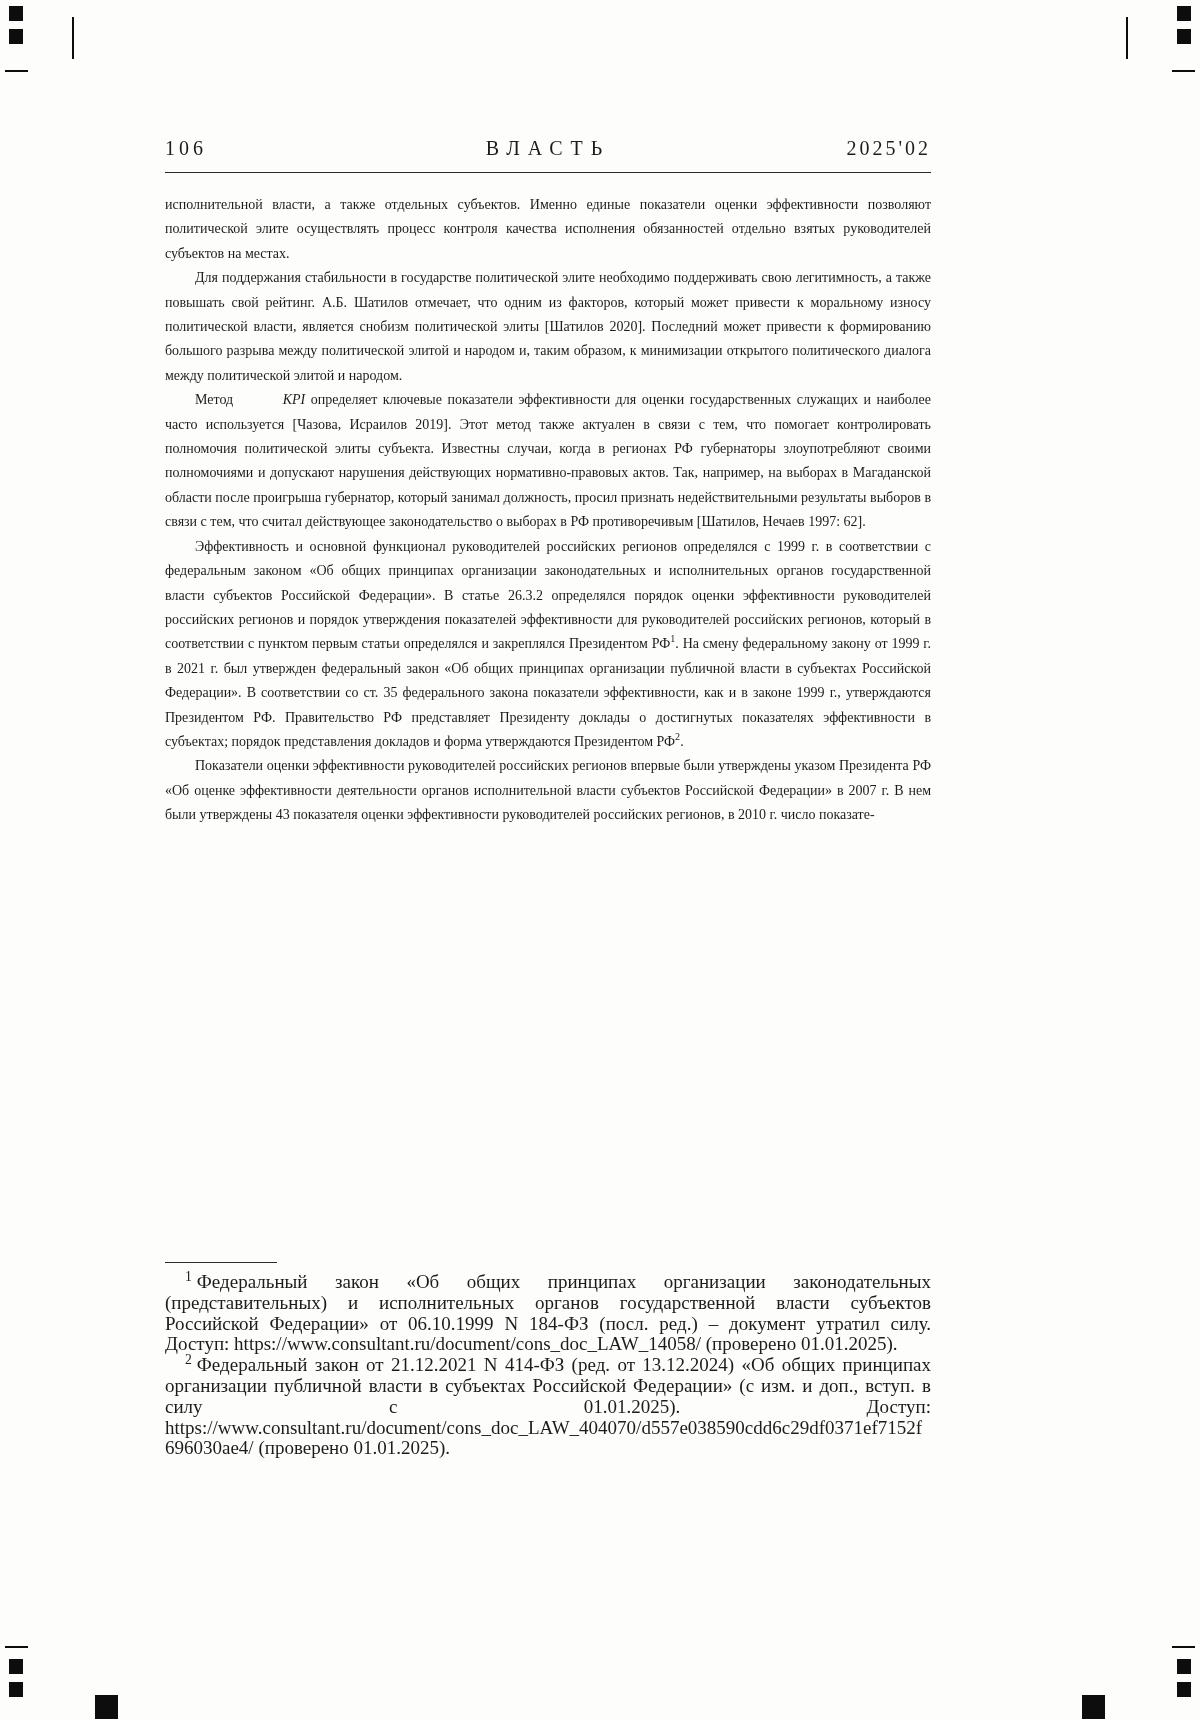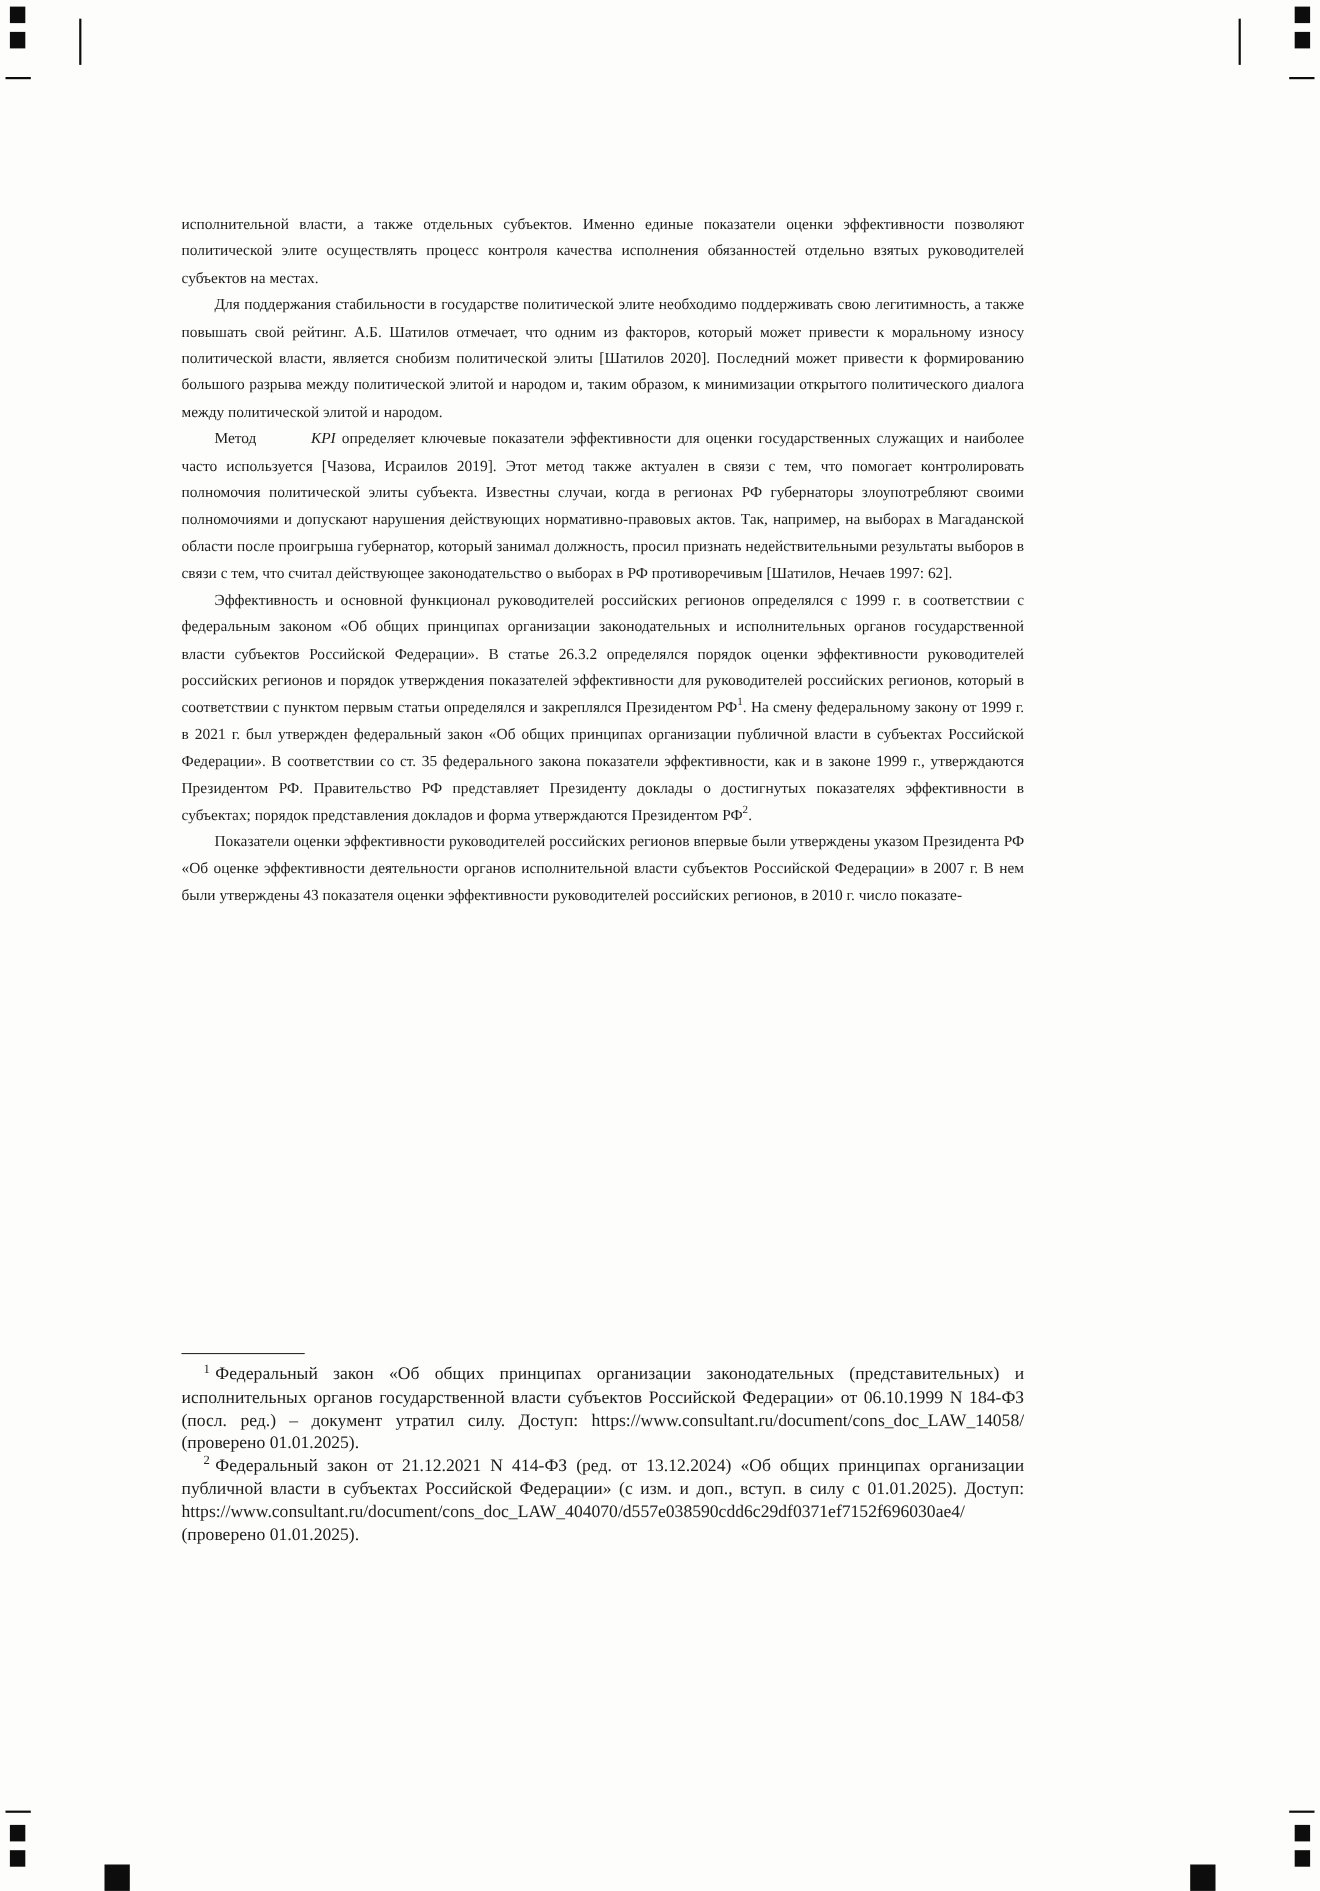--- a/index.html
+++ b/index.html
@@ -47,23 +47,23 @@
     text-align: justify;
   }
   .body-text p { margin: 0; }
   .body-text p.indent { text-indent: 30px; }
   .italic { font-style: italic; margin-left: 44px; }
   sup { font-size: 0.72em; line-height: 0; }
   
   .footnotes {
     position: absolute;
     left: 165px;
-    top: 1230px;
+    top: 1262px;
     width: 766px;
-    font-size: 16px;
+    font-size: 19px;
     line-height: 20.8px;
     text-align: justify;
   }
   .fn-rule {
     width: 112px; height: 0;
     border-top: 1.5px solid #2b2b2b;
     margin-bottom: 9px;
   }
   .footnotes p.fn { margin: 0; text-indent: 20px; overflow-wrap: anywhere; }
   .fn-marker { margin-right: 5px; }
@@ -91,20 +91,25 @@
   <div class="hline" style="left:5px;    top:1646px;"></div>
   <div class="sq" style="left:9px;    top:1659px;"></div>
   <div class="sq" style="left:9px;    top:1682px;"></div>
   <div class="bar" style="left:95px;   top:1695px;"></div>
 
   <div class="hline" style="left:1172px; top:1646px;"></div>
   <div class="sq" style="left:1177px; top:1659px;"></div>
   <div class="sq" style="left:1177px; top:1682px;"></div>
   <div class="bar" style="left:1082px; top:1695px;"></div>
 
+  <div class="header">
+    <span class="page-number">106</span>
+    <span class="journal-title">ВЛАСТЬ</span>
+    <span class="issue-number">2025'02</span>
+  </div>
 
   <div class="body-text">
     <p>
       <span>исполнительной власти, а также отдельных субъектов. Именно единые показатели оценки эффективности позволяют политической элите осуществлять процесс контроля качества исполнения обязанностей отдельно взятых руководителей субъектов на местах.</span>
     </p>
     <p class="indent">
       <span>Для поддержания стабильности в государстве политической элите необходимо поддерживать свою легитимность, а также повышать свой рейтинг. А.Б. Шатилов отмечает, что одним из факторов, который может привести к моральному износу политической власти, является снобизм политической элиты [Шатилов 2020]. Последний может привести к формированию большого разрыва между политической элитой и народом и, таким образом, к минимизации открытого политического диалога между политической элитой и народом.</span>
     </p>
     <p class="indent">
       <span>Метод </span><span class="italic">KPI</span><span> определяет ключевые показатели эффективности для оценки государственных служащих и наиболее часто используется [Чазова, Исраилов 2019]. Этот метод также актуален в связи с тем, что помогает контролировать полномочия политической элиты субъекта. Известны случаи, когда в регионах РФ губернаторы злоупотребляют своими полномочиями и допускают нарушения действующих нормативно-правовых актов. Так, например, на выборах в Магаданской области после проигрыша губернатор, который занимал должность, просил признать недействительными результаты выборов в связи с тем, что считал действующее законодательство о выборах в РФ противоречивым [Шатилов, Нечаев 1997: 62].</span>

